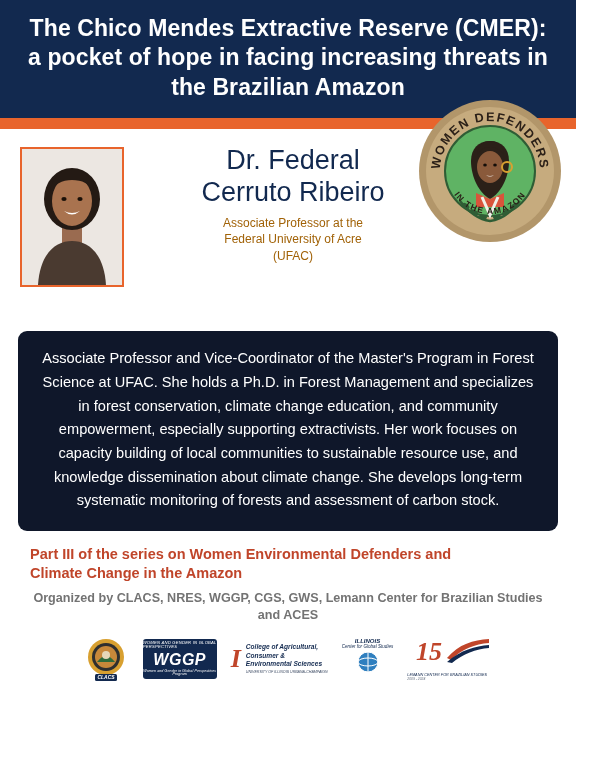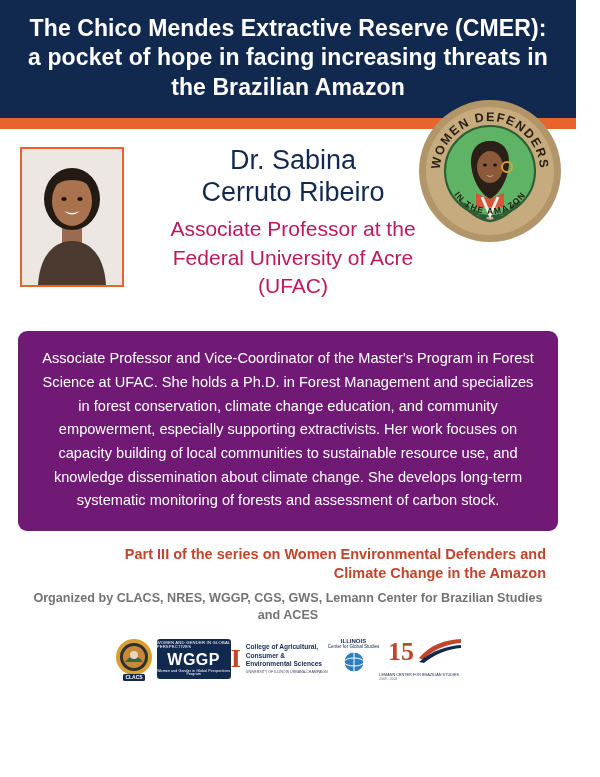--- a/index.html
+++ b/index.html
@@ -58,22 +58,22 @@
   }
   .speaker-name {
     font-size: 27px;
     font-weight: normal;
     color: #12294f;
     line-height: 1.18;
     margin: 2px 0 6px 0;
     white-space: pre-line;
   }
   .speaker-affil {
-    font-size: 21px;
-    color: #be185d;
+    font-size: 12px;
+    color: #a16207;
     line-height: 1.36;
     white-space: pre-line;
   }
 
   
   .badge {
     position: absolute;
     right: 12px; top: -32px;
     width: 148px; height: 148px;
   }
@@ -85,32 +85,32 @@
     font-size: 18px;
     color: #12294f;
   }
   .datetime .bold { font-weight: bold; }
   .datetime .divider { color: #8a94a6; margin: 0 7px; font-weight: normal; }
   .datetime .venue { font-weight: bold; }
 
   
   .bio {
     margin: 16px 18px 0 18px;
-    background: #701a75;
+    background: #0f172a;
     color: #ffffff;
     border-radius: 9px;
     padding: 16px 22px 18px 22px;
     font-size: 14.6px;
     line-height: 1.62;
     text-align: center;
   }
 
   
   .series {
-    text-align: right;
+    text-align: left;
     color: #c0452a;
     font-weight: bold;
     font-size: 14.5px;
     line-height: 1.35;
     margin: 14px 30px 0 30px;
     white-space: pre-line;
   }
   .organizers {
     text-align: center;
     color: #737373;
@@ -119,22 +119,24 @@
     line-height: 1.35;
     margin: 6px 24px 0 24px;
     white-space: pre-line;
   }
 
   
   .sponsors {
     display: flex;
     align-items: center;
     justify-content: center;
+    gap: 14px;
     margin-top: 12px;
     padding: 0 14px 10px 14px;
+    font-style: italic;
   }
   .sponsor { display: flex; align-items: center; justify-content: center; }
 
   .wggp-box {
     background: #12294f;
     color: #ffffff;
     width: 74px; height: 40px;
     border-radius: 3px;
     display: flex; flex-direction: column;
     align-items: center; justify-content: center;
@@ -228,21 +230,21 @@
         <text font-family="Liberation Sans, sans-serif" font-size="12.5" font-weight="bold" fill="#2b2018" letter-spacing="1.6">
           <textPath href="#arcTop" startOffset="50%" text-anchor="middle">WOMEN DEFENDERS</textPath>
         </text>
         <text font-family="Liberation Sans, sans-serif" font-size="8.5" font-weight="bold" fill="#2b2018" letter-spacing="1.4">
           <textPath href="#arcBot" startOffset="50%" text-anchor="middle">IN THE AMAZON</textPath>
         </text>
       </svg>
     </div>
 
     <div class="speaker-text">
-      <div class="speaker-name">Dr. Sabina
+      <div class="speaker-name">Dr. Federal
 Cerruto Ribeiro</div>
       <div class="speaker-affil">Associate Professor at the
 Federal University of Acre
 (UFAC)</div>
     </div>
   </div>
 
 
   <div class="bio">Associate Professor and Vice-Coordinator of the Master's Program in Forest Science at UFAC. She holds a Ph.D. in Forest Management and specializes in forest conservation, climate change education, and community empowerment, especially supporting extractivists. Her work focuses on capacity building of local communities to sustainable resource use, and knowledge dissemination about climate change. She develops long-term systematic monitoring of forests and assessment of carbon stock.</div>
 

